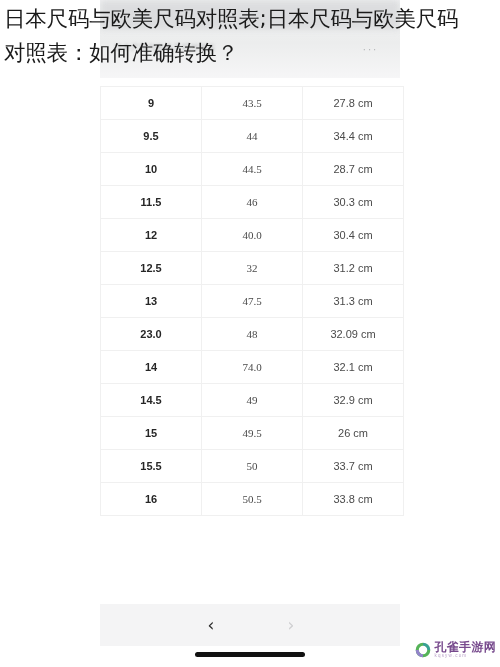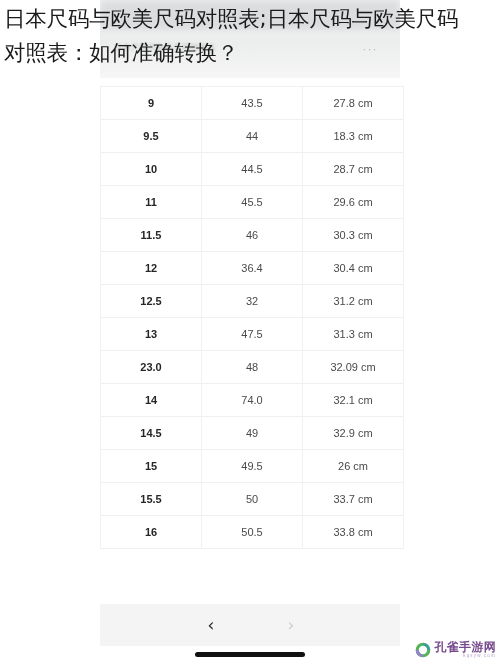--- a/index.html
+++ b/index.html
@@ -98,20 +98,21 @@
     background: #fff;
   }
   table.size-table td.c-jp {
     width: 100px;
     font-weight: bold;
     color: #262626;
   }
   table.size-table td.c-eu {
     width: 100px;
     color: #4a4a4a;
+    font-family: Liberation Serif, serif;
   }
   table.size-table td.c-cm {
     width: 100px;
     color: #4a4a4a;
   }
 
   
   .bottom-bar {
     position: absolute;
     left: 100px;
@@ -148,21 +149,20 @@
   
   .watermark {
     position: absolute;
     right: 4px;
     bottom: 8px;
     display: flex;
     align-items: center;
     gap: 3px;
     z-index: 6;
     opacity: .95;
-    text-align: right;
   }
   .watermark .wm-mark {
     width: 18px;
     height: 18px;
     flex: 0 0 18px;
   }
   .watermark .wm-text {
     display: flex;
     flex-direction: column;
     line-height: 1;
@@ -196,40 +196,35 @@
   <table class="size-table">
     <tbody>
       <tr>
         <td class="c-jp">9</td>
         <td class="c-eu">43.5</td>
         <td class="c-cm">27.8 cm</td>
       </tr>
       <tr>
         <td class="c-jp">9.5</td>
         <td class="c-eu">44</td>
-        <td class="c-cm">18.3 cm</td>
+        <td class="c-cm">34.4 cm</td>
       </tr>
       <tr>
         <td class="c-jp">10</td>
         <td class="c-eu">44.5</td>
         <td class="c-cm">28.7 cm</td>
       </tr>
       <tr>
-        <td class="c-jp">11</td>
-        <td class="c-eu">45.5</td>
-        <td class="c-cm">29.6 cm</td>
-      </tr>
-      <tr>
         <td class="c-jp">11.5</td>
         <td class="c-eu">46</td>
         <td class="c-cm">30.3 cm</td>
       </tr>
       <tr>
         <td class="c-jp">12</td>
-        <td class="c-eu">36.4</td>
+        <td class="c-eu">40.0</td>
         <td class="c-cm">30.4 cm</td>
       </tr>
       <tr>
         <td class="c-jp">12.5</td>
         <td class="c-eu">32</td>
         <td class="c-cm">31.2 cm</td>
       </tr>
       <tr>
         <td class="c-jp">13</td>
         <td class="c-eu">47.5</td>

